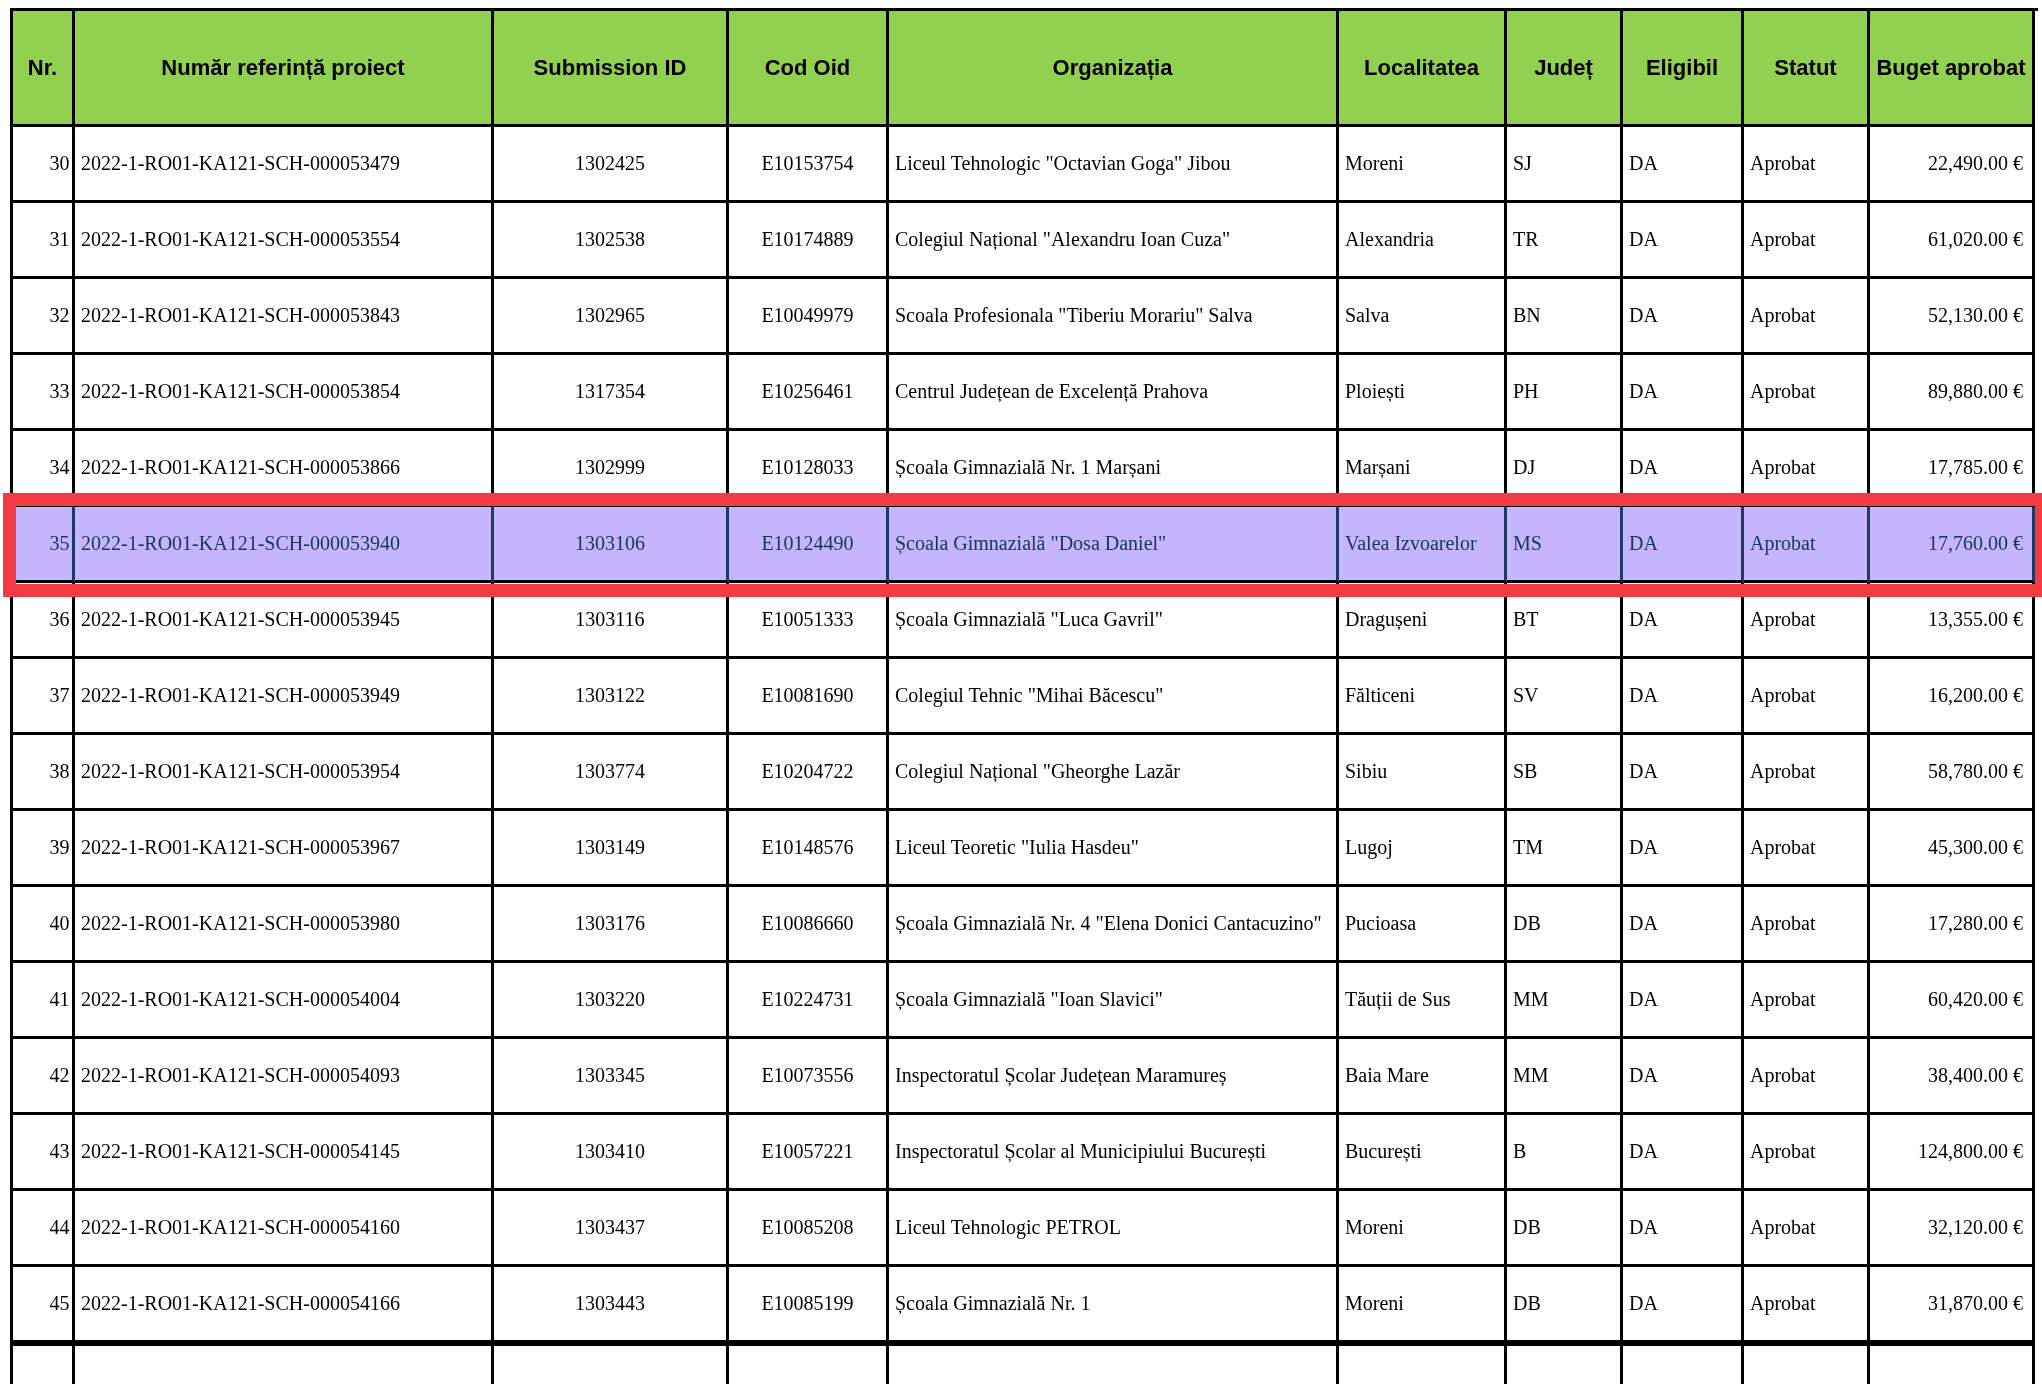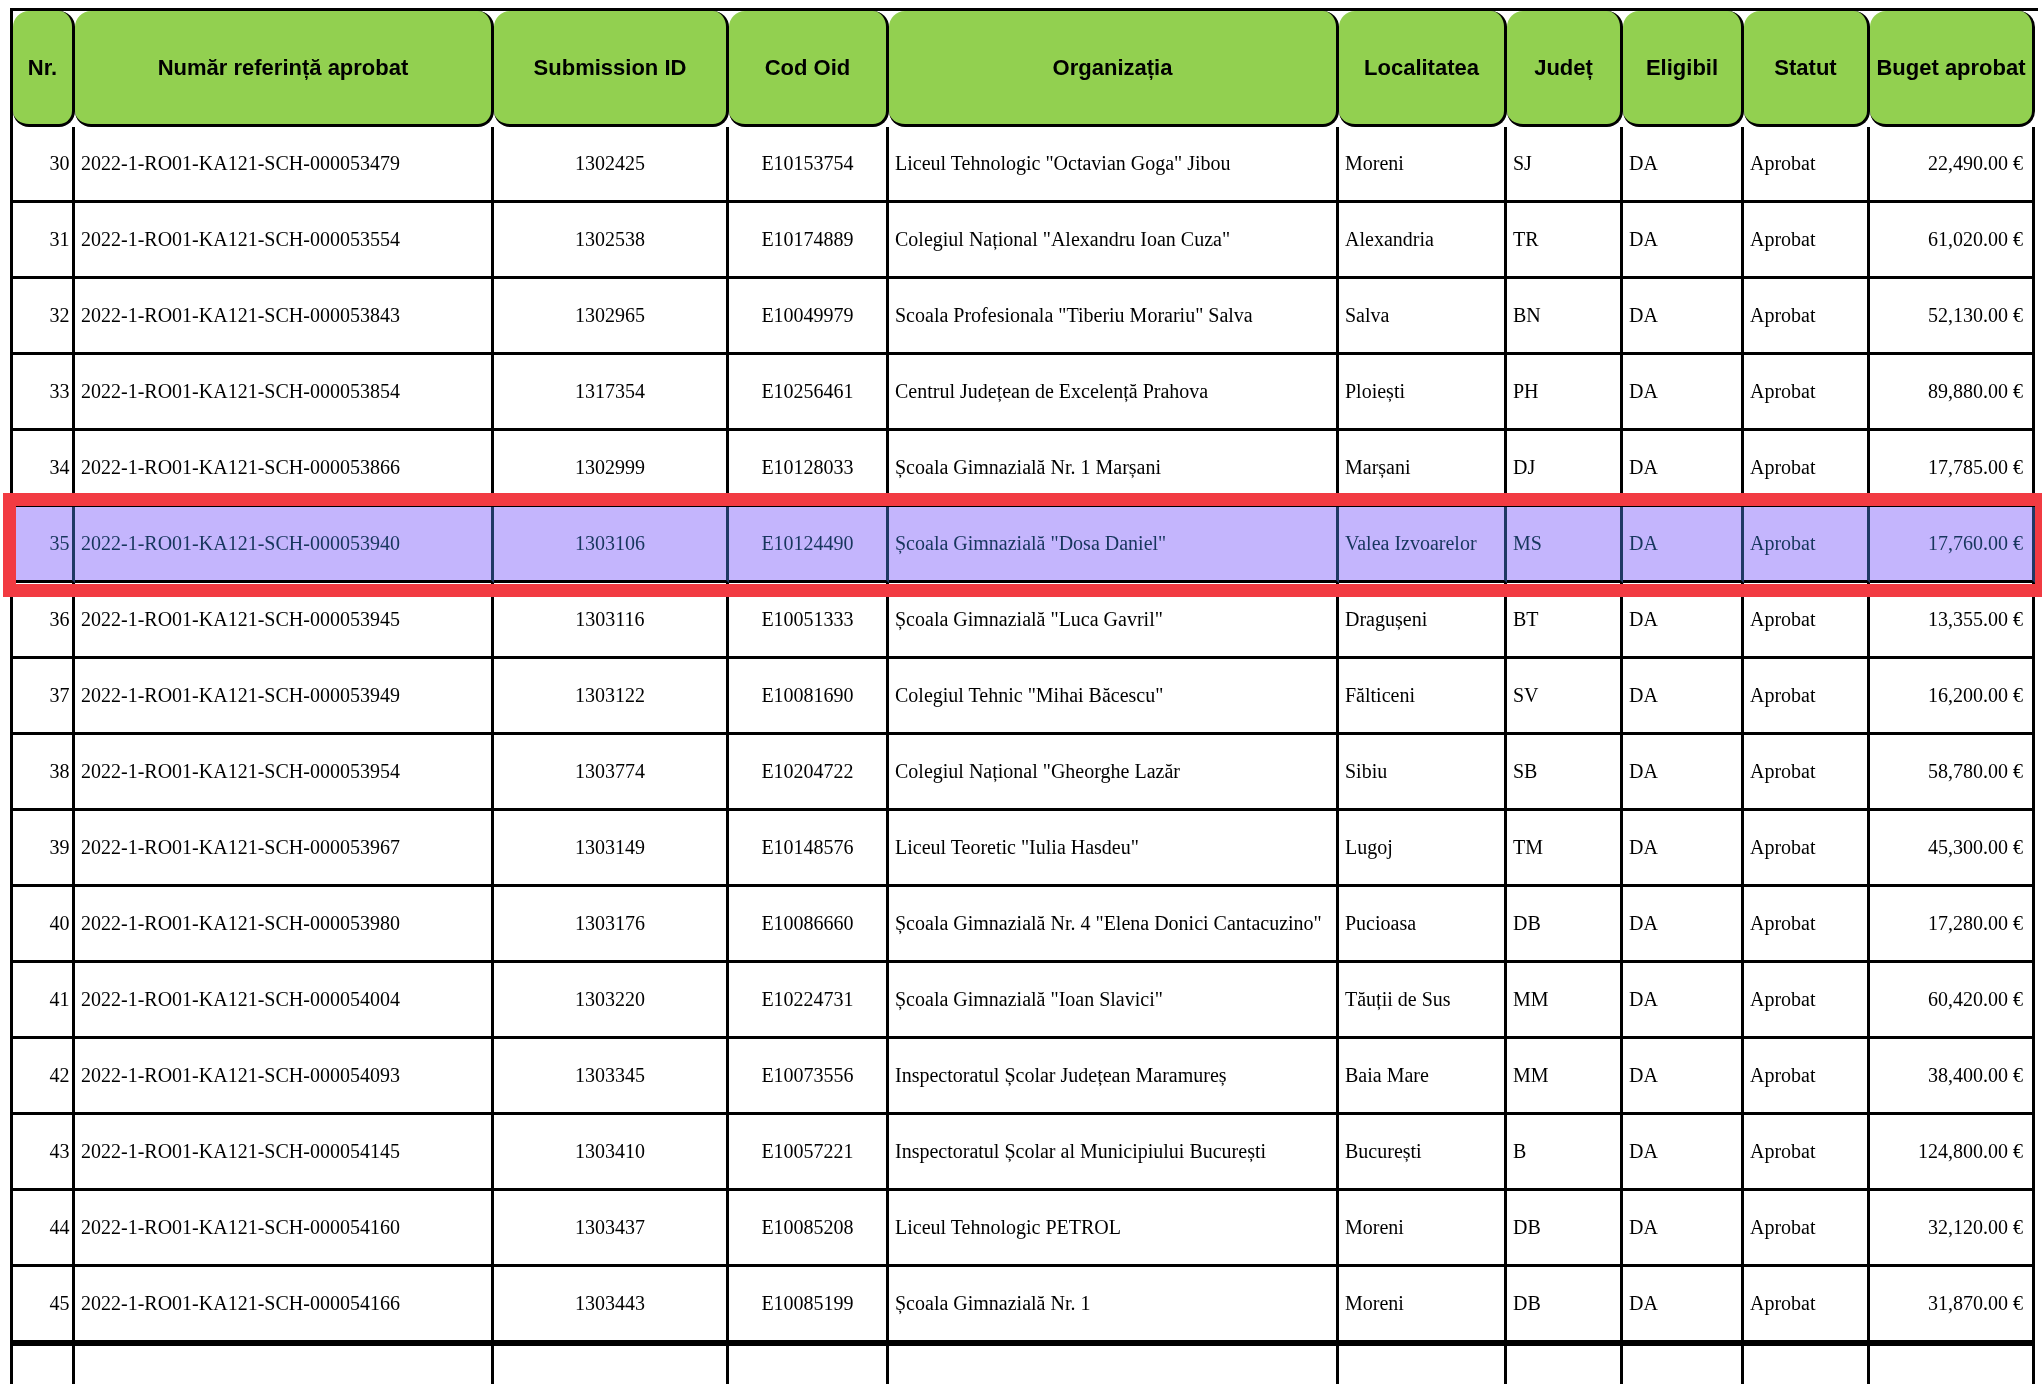--- a/index.html
+++ b/index.html
@@ -45,21 +45,20 @@
   
   .header-row{height:116px;}
   .header-row .cell{
     background:#92d050;
     font-family:"Liberation Sans", sans-serif;
     font-weight:bold;
     font-size:22px;
     justify-content:center;
     text-align:center;
     padding:16px 4px;
-    border-radius:16px;
   }
   
   .row{height:76px;}
   
   .row.hl{position:relative;}
   .row.hl .cell{
     background:#cdddf6;
     color:#17365d;
     border-right-color:#1f3864;
   }
@@ -73,21 +72,21 @@
   
   .row.partial{height:50px;}
   .row.partial .cell{border-top:3px solid #000;background:#fff;}
 </style>
 <style>.header-row .cell{background:#92d050;}.row.hl .cell{background:#c4b5fd;color:#17365d;}.red-frame{border-color:#f23b42;}</style></head>
 <body>
 
 <div class="table">
   <div class="header-row">
       <div class="cell nr">Nr.</div>
-      <div class="cell ref">Număr referință aprobat</div>
+      <div class="cell ref">Număr referință proiect</div>
       <div class="cell sid">Submission ID</div>
       <div class="cell oid">Cod Oid</div>
       <div class="cell org">Organizația</div>
       <div class="cell loc">Localitatea</div>
       <div class="cell jud">Județ</div>
       <div class="cell eli">Eligibil</div>
       <div class="cell sta">Statut</div>
       <div class="cell bug">Buget aprobat</div>
     </div>
   <div id="tbody">

